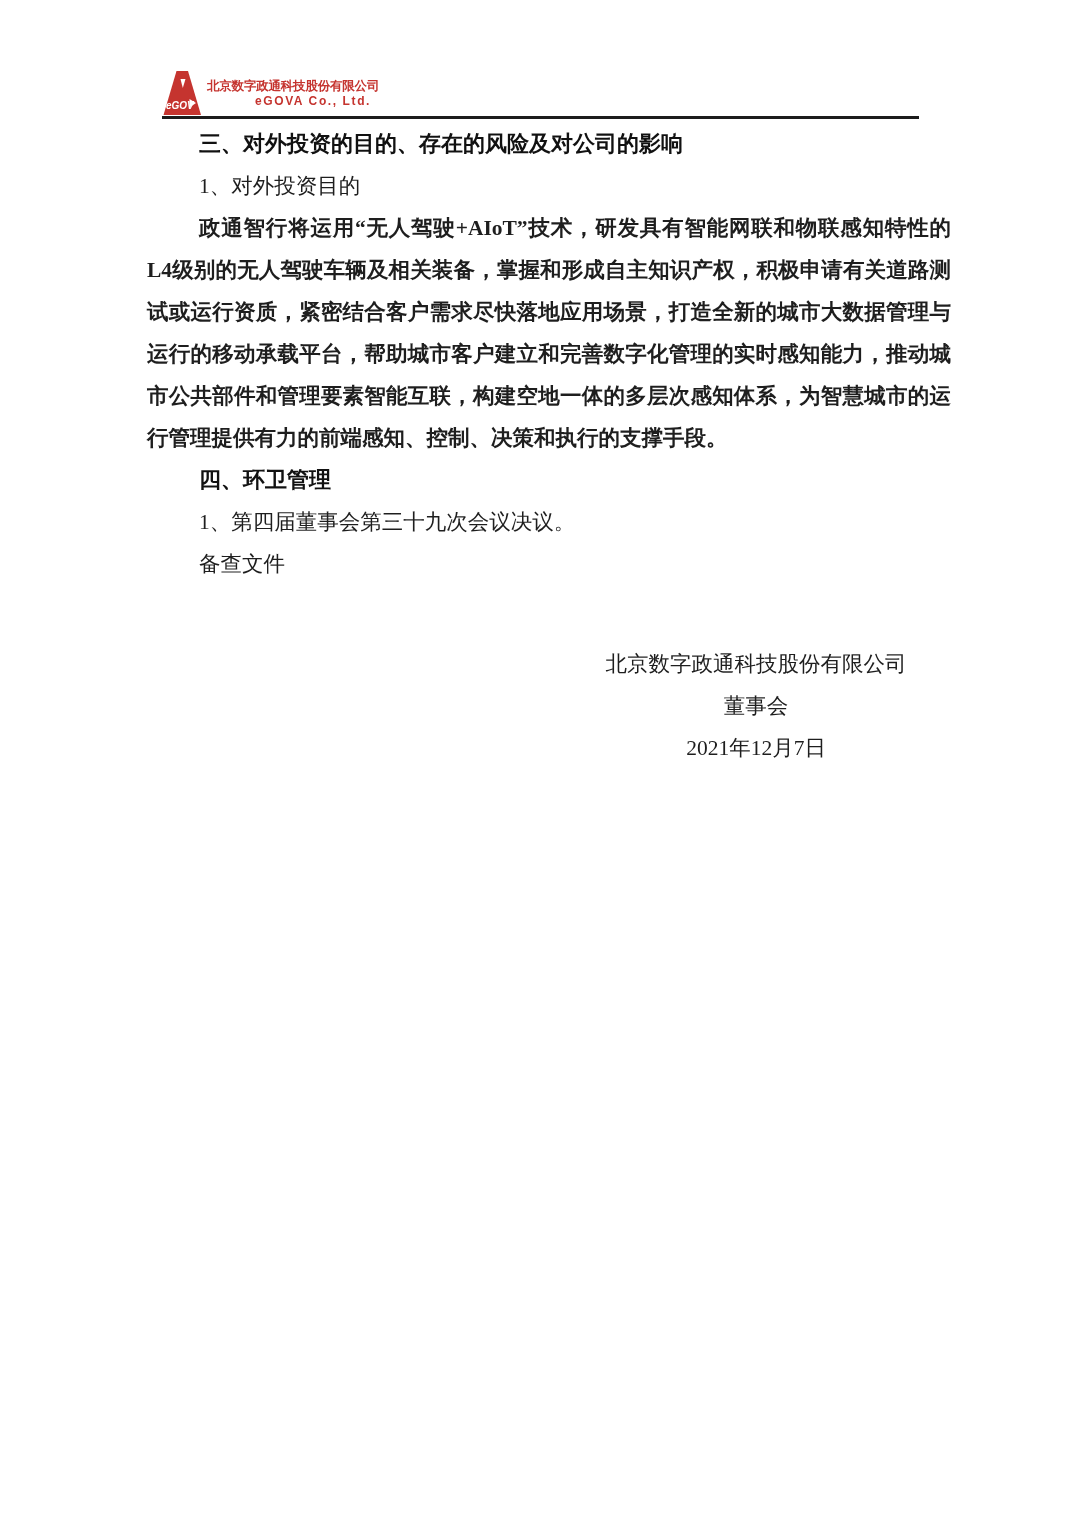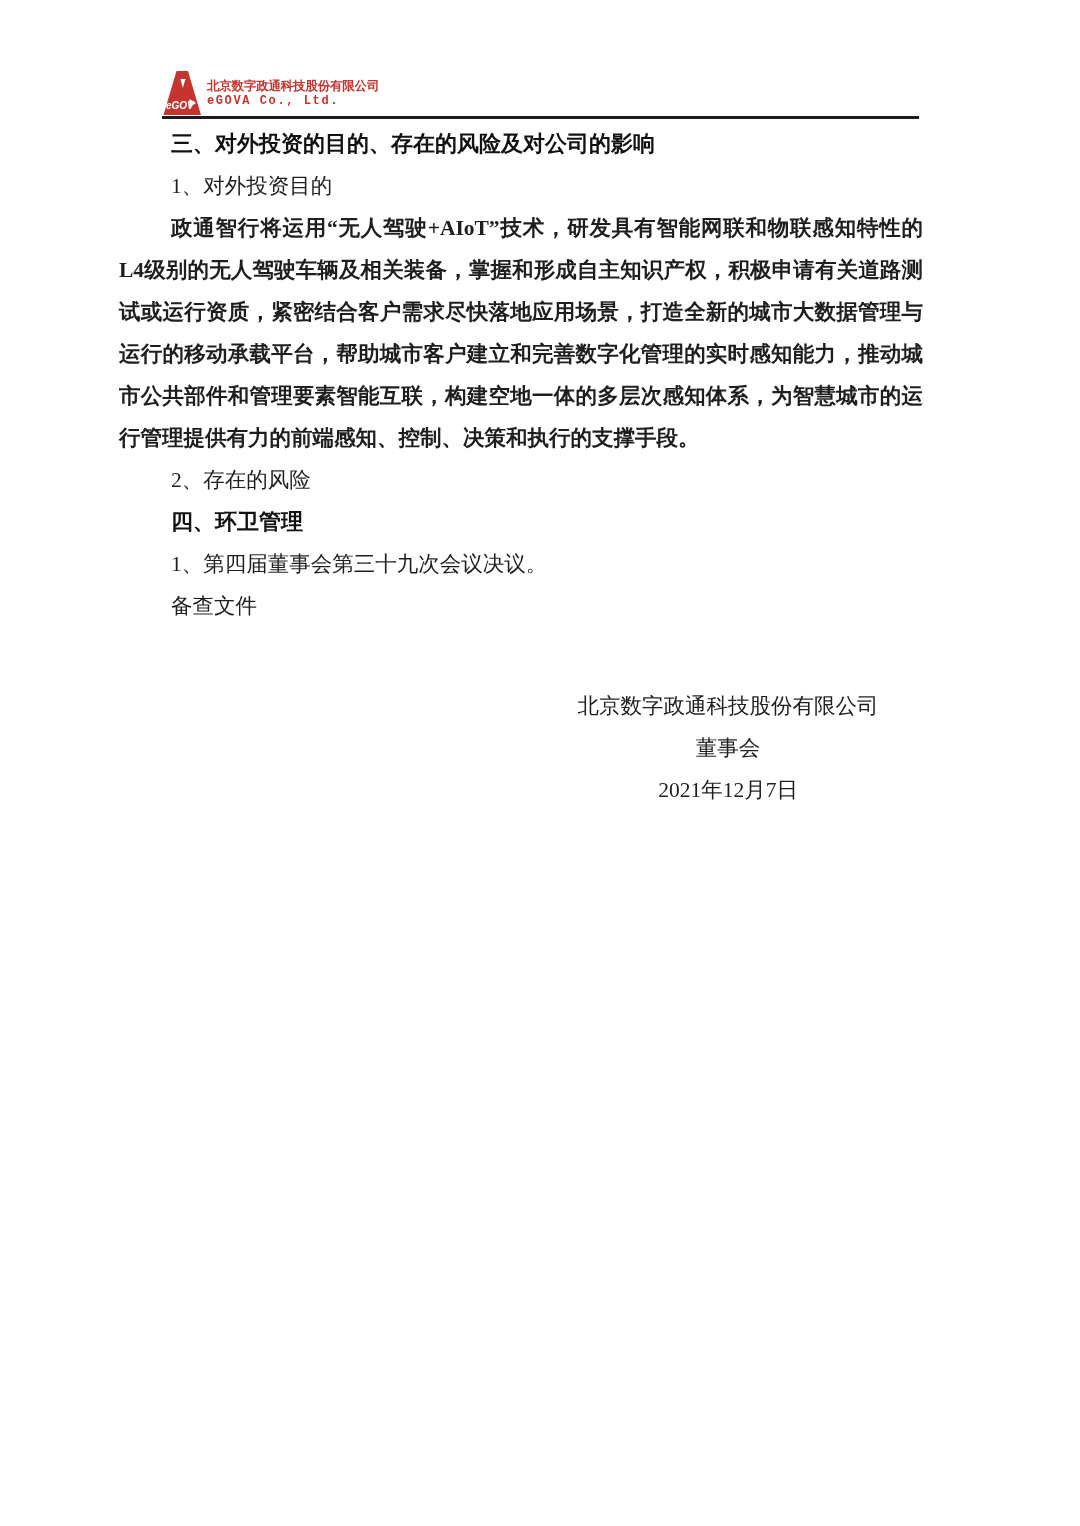--- a/index.html
+++ b/index.html
@@ -17,31 +17,31 @@
     display:flex;align-items:flex-start;gap:6px;
   }
   .logo-mark{display:block;}
   .logo-text{padding-top:9px;}
   .logo-cn{
     font-family:"Liberation Sans","DejaVu Sans",sans-serif;
     font-weight:bold;font-size:12.5px;letter-spacing:-0.2px;
     color:#c5342f;line-height:15px;white-space:nowrap;
   }
   .logo-en{
-    font-family:Liberation Mono, monospace;
+    font-family:Liberation Sans, sans-serif;
     font-weight:bold;font-size:12px;letter-spacing:1.6px;
-    color:#c5342f;line-height:14px;white-space:nowrap;
+    color:#c5342f;line-height:14px;white-space:nowrap;margin-left:48px;
   }
   .rule{
     position:absolute;left:162px;top:116px;
     width:757px;height:3px;background:#1c1c1c;
   }
   
   .doc{
-    position:absolute;left:119px;top:123px;width:804px;
+    position:absolute;left:147px;top:123px;width:804px;
     font-size:21.5px;line-height:42px;
   }
   .doc p,.doc h2{margin:0;padding:0;}
   .h-bold{
     font-family:"Liberation Sans","DejaVu Sans",sans-serif;
     font-weight:bold;font-size:22px;color:#111111;
     text-indent:52px;line-height:42px;
   }
   .sub{text-indent:52px;}
   .para{
@@ -82,21 +82,20 @@
 
   <div class="doc">
 
     <h2 class="h-bold">三、对外投资的目的、存在的风险及对公司的影响</h2>
 
     <p class="sub">1、对外投资目的</p>
 
     <p class="para">政通智行将运用“无人驾驶+AIoT”技术，研发具有智能网联和物联感知特性的L4级别的无人驾驶车辆及相关装备，掌握和形成自主知识产权，积极申请有关道路测试或运行资质，紧密结合客户需求尽快落地应用场景，打造全新的城市大数据管理与运行的移动承载平台，帮助城市客户建立和完善数字化管理的实时感知能力，推动城市公共部件和管理要素智能互联，构建空地一体的多层次感知体系，为智慧城市的运行管理提供有力的前端感知、控制、决策和执行的支撑手段。</p>
 
 
-    <p class="sub">2、存在的风险</p>
 
 
 
 
     <h2 class="h-bold">四、环卫管理</h2>
 
     <p class="sub">1、第四届董事会第三十九次会议决议。</p>
 
     <p class="notice">备查文件</p>
 

